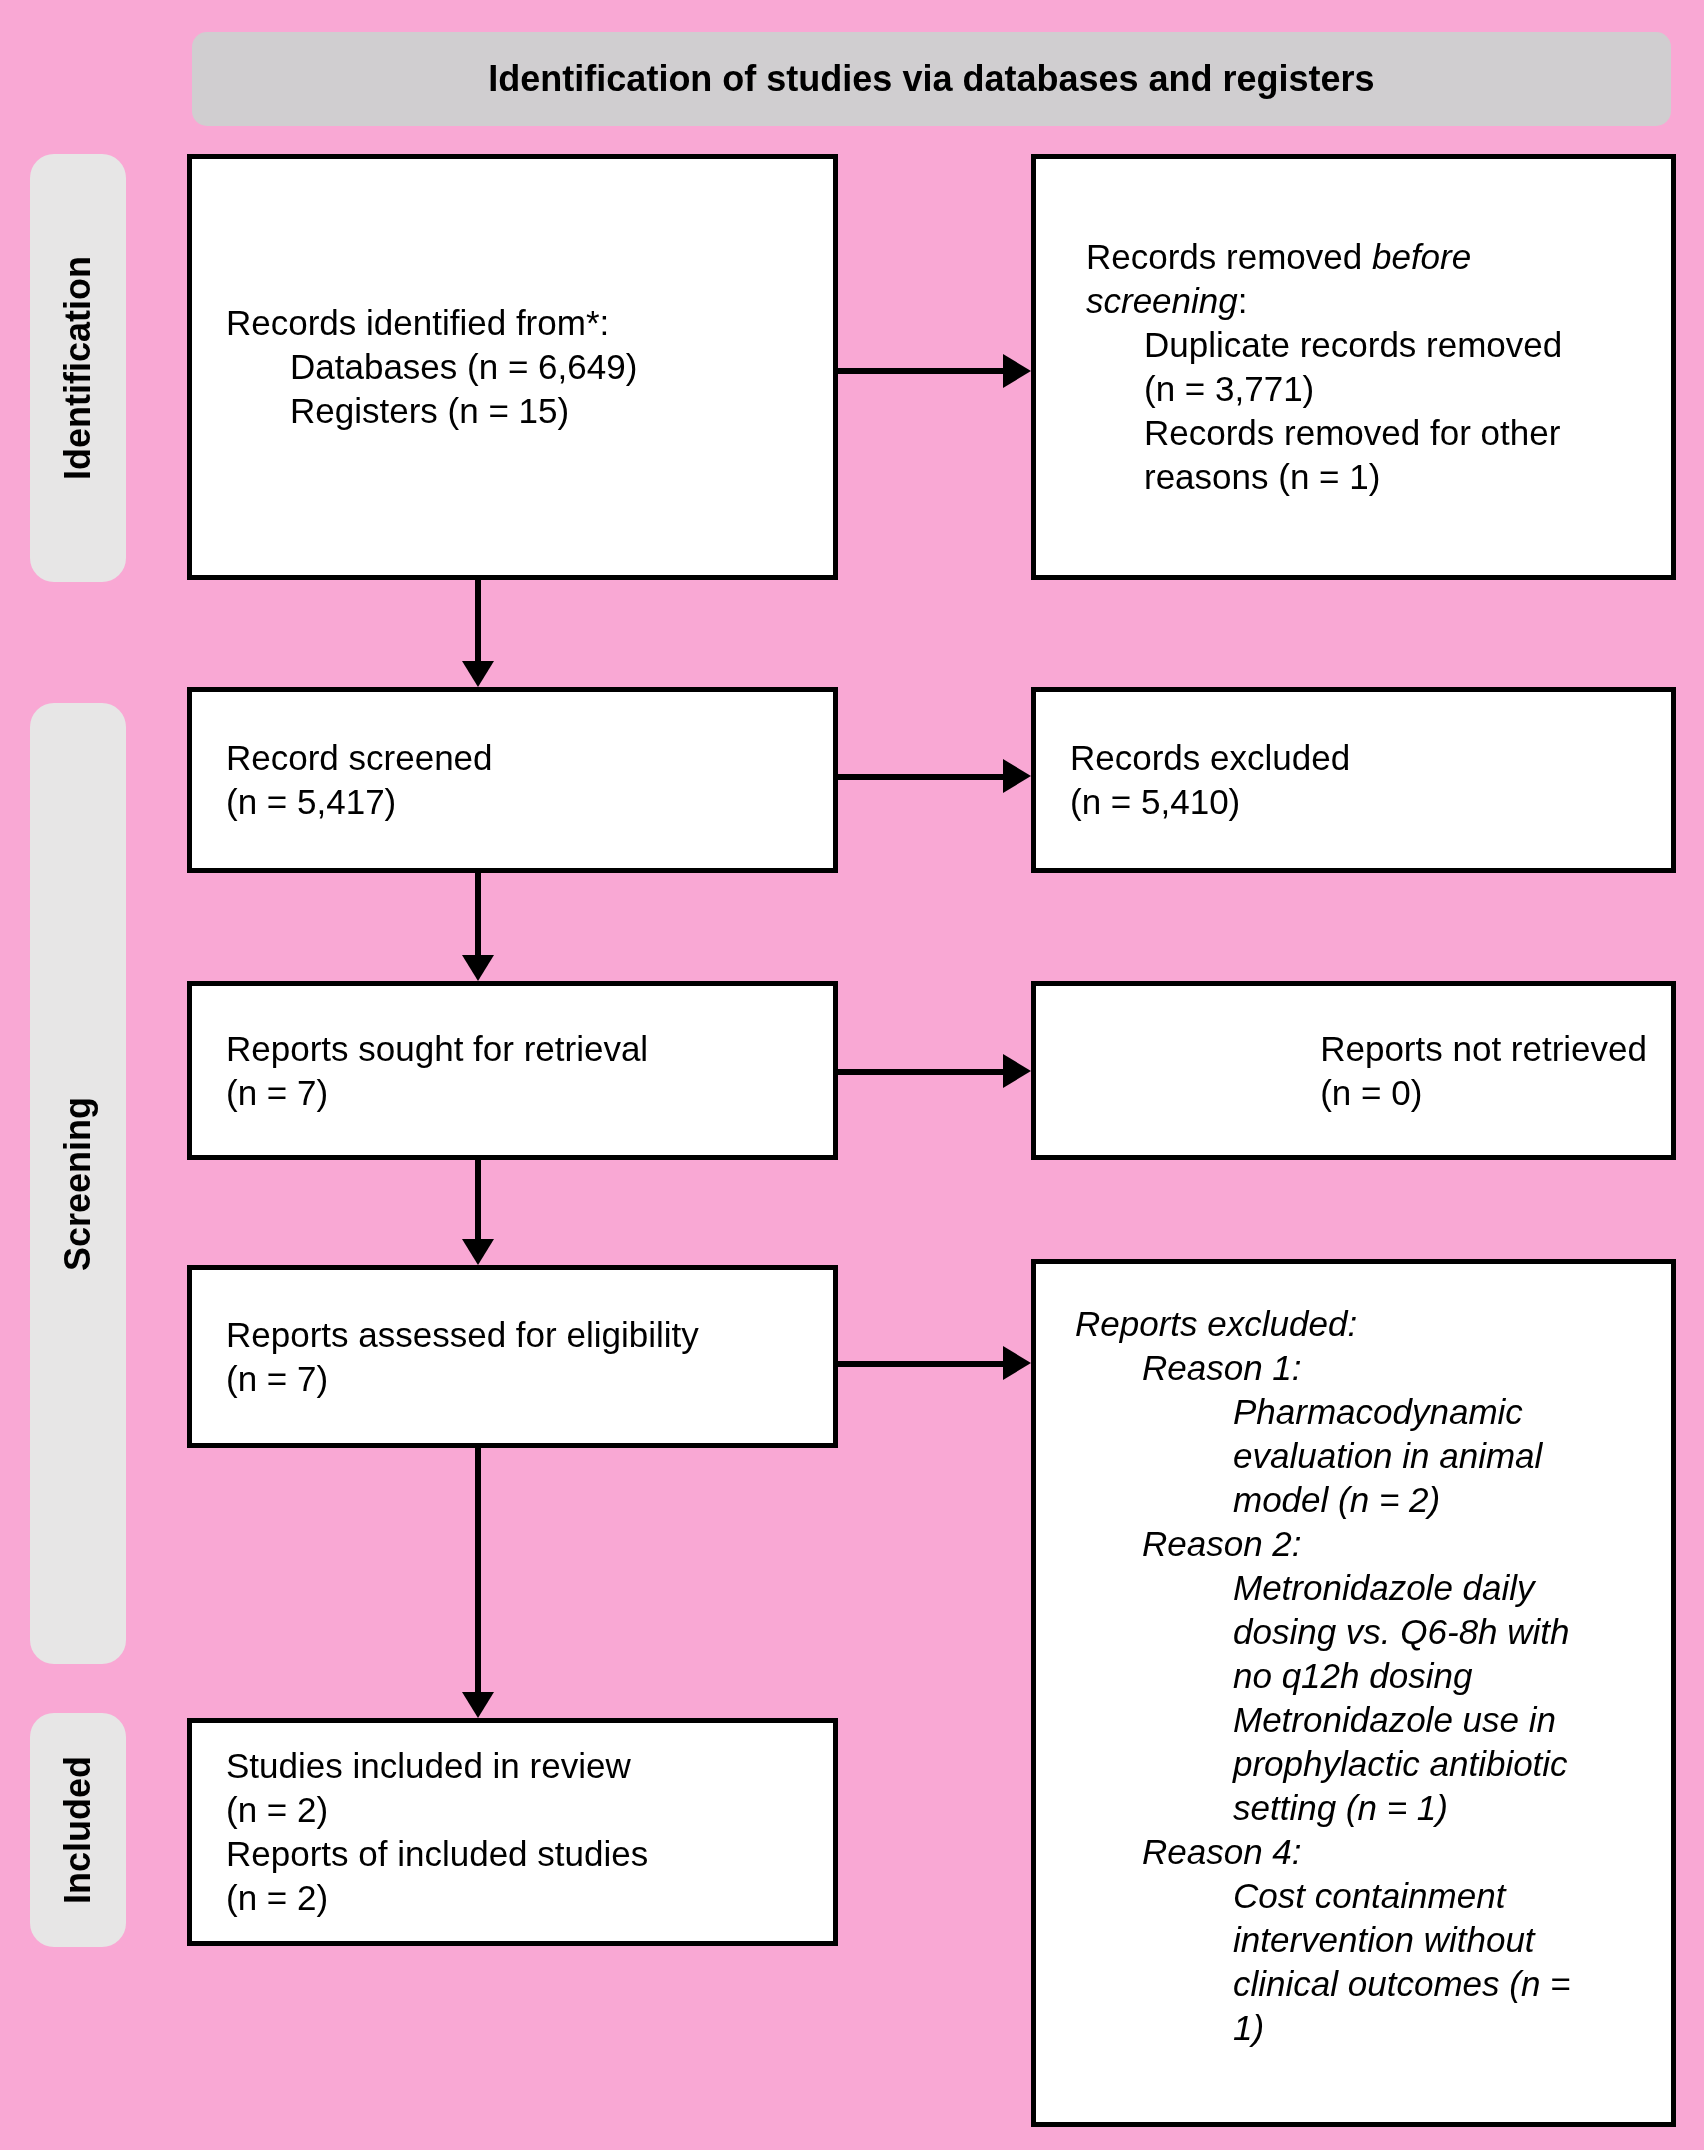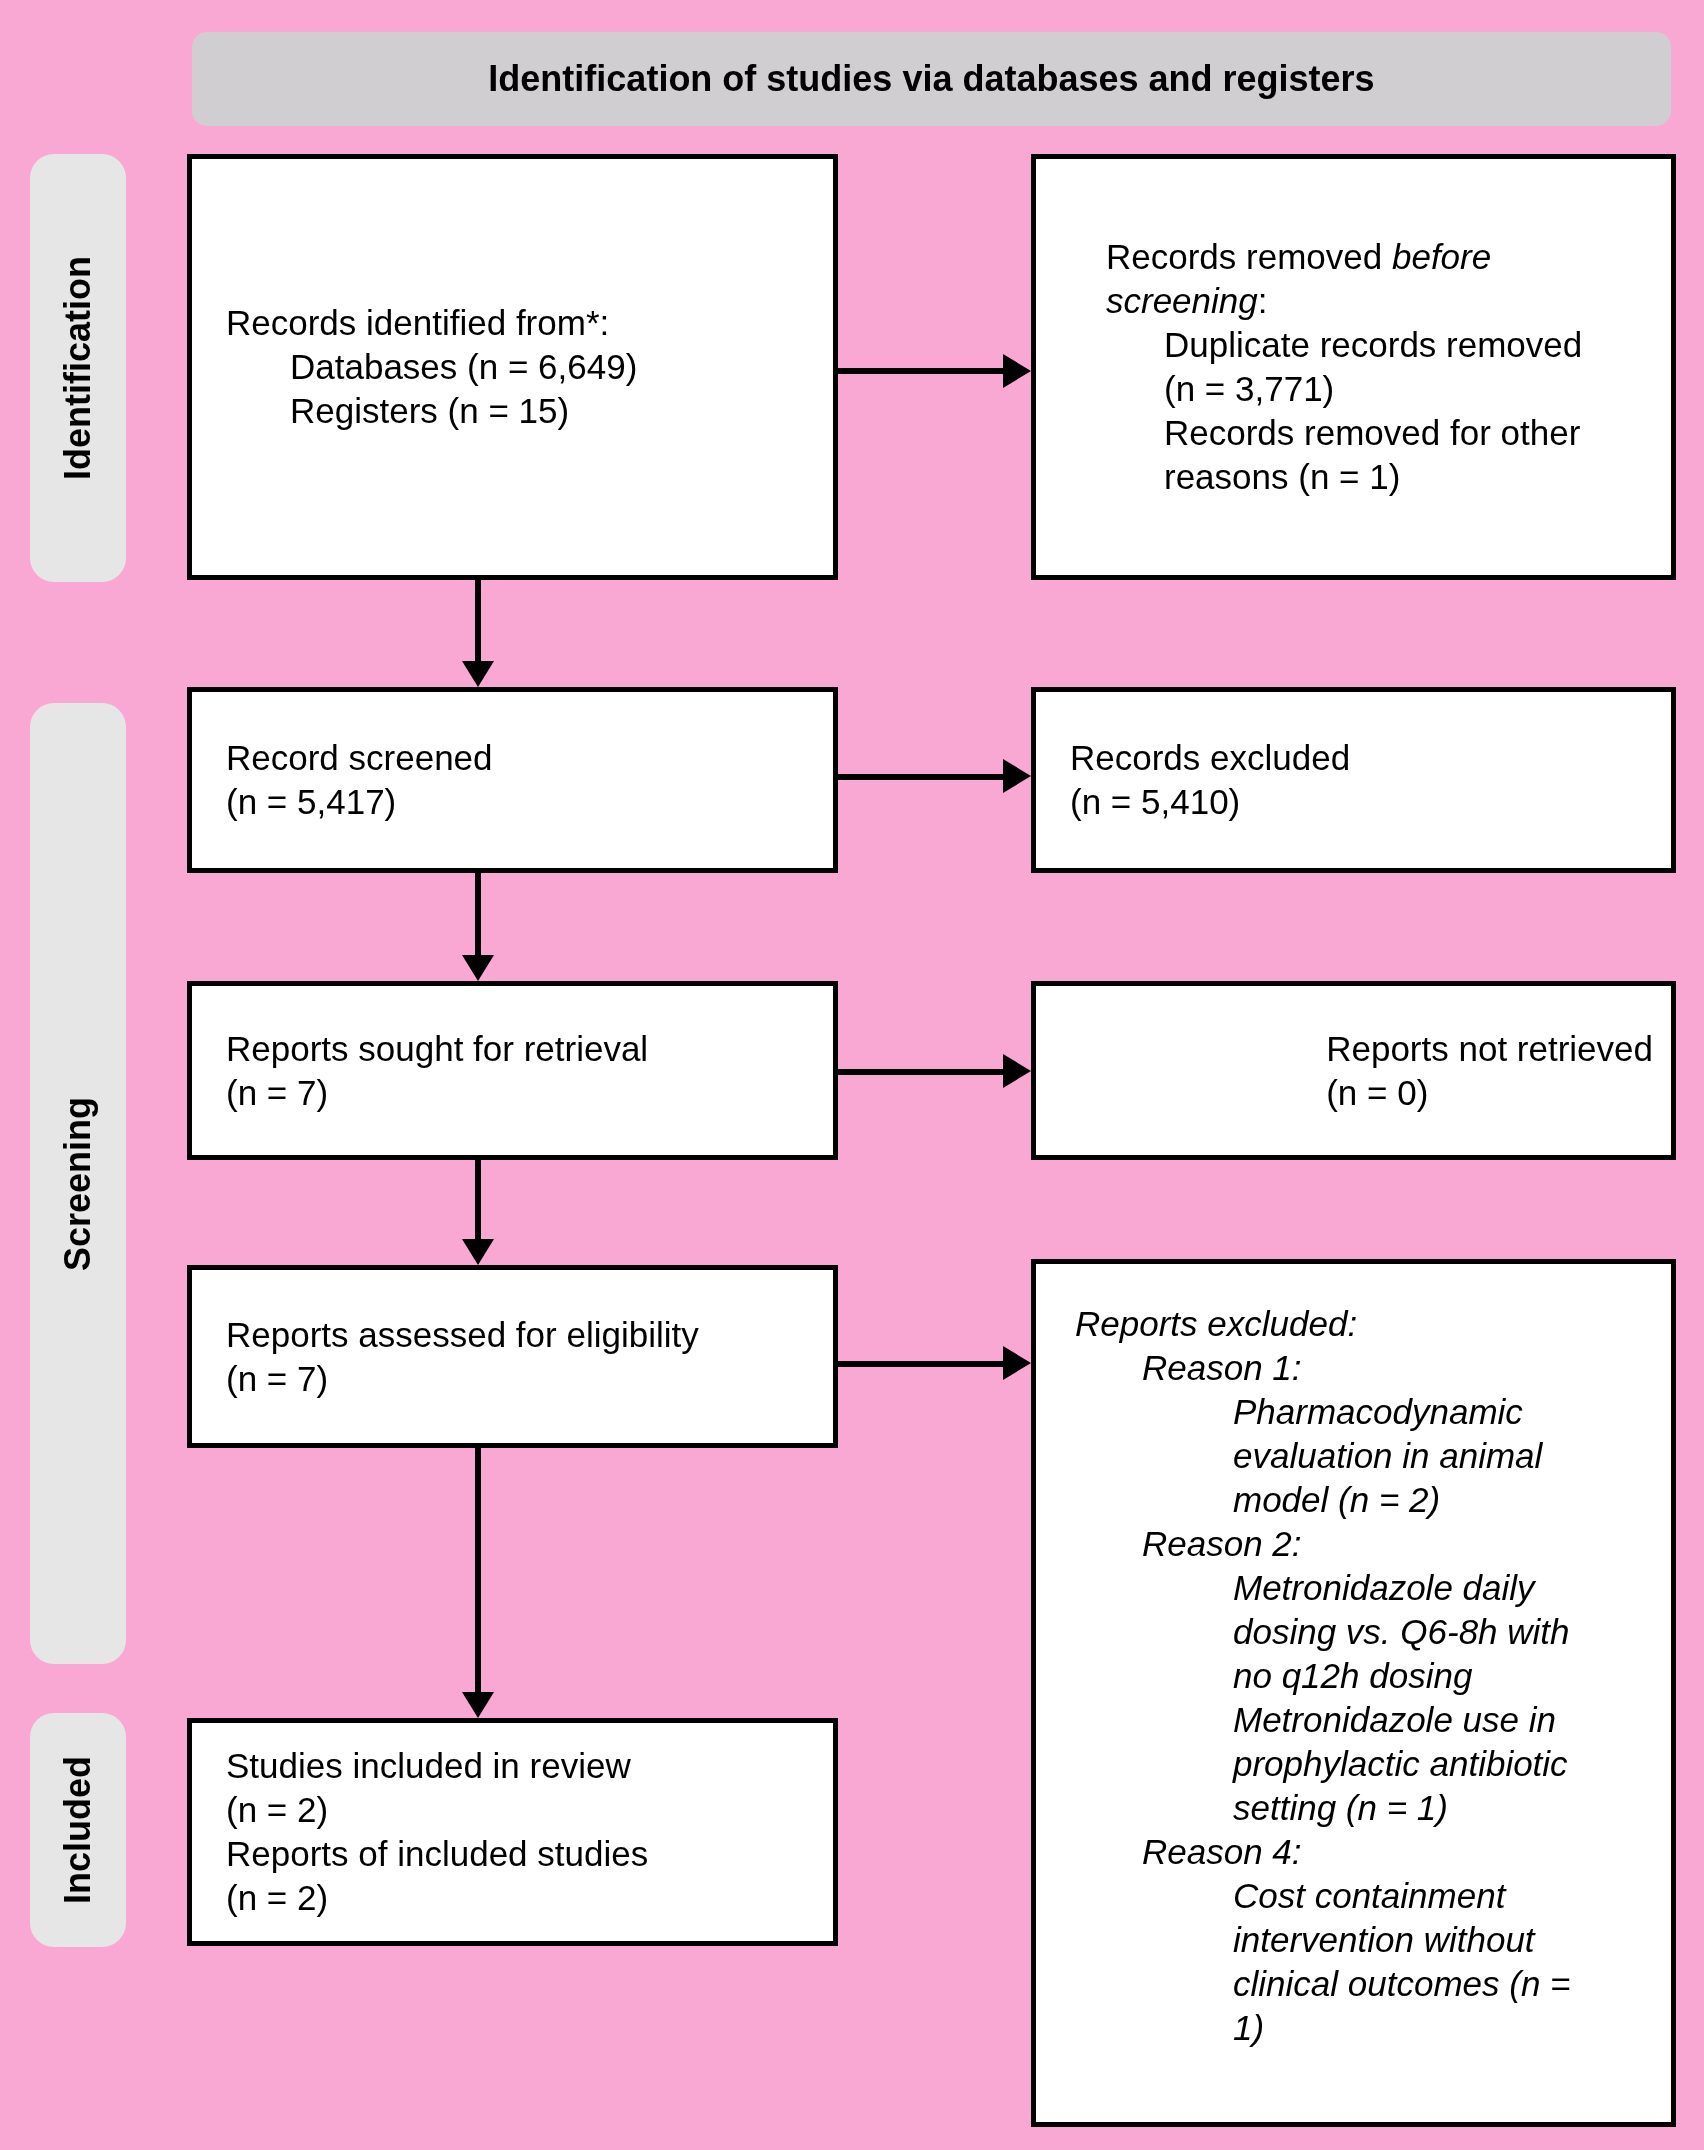--- a/index.html
+++ b/index.html
@@ -23,35 +23,35 @@
   }
   .stage.identification{top:154px;height:428px;}
   .stage.screening{top:703px;height:961px;}
   .stage.included{top:1713px;height:234px;}
 
   .box{
     position:absolute;box-sizing:border-box;border:5.2px solid #000;background:#fff;
     display:flex;flex-direction:column;justify-content:center;
     font-size:35px;line-height:44px;
   }
-  .box .pad{padding-left:34px;padding-right:18px;}
+  .box .pad{padding-left:34px;padding-right:24px;}
   .indent1{margin-left:64px;}
 
   .b-left1{left:187px;top:154px;width:651px;height:426px;}
   .b-left2{left:187px;top:687px;width:651px;height:186px;}
   .b-left3{left:187px;top:981px;width:651px;height:179px;}
   .b-left4{left:187px;top:1265px;width:651px;height:183px;}
   .b-left5{left:187px;top:1718px;width:651px;height:228px;}
 
   .b-right1{left:1031px;top:154px;width:645px;height:426px;}
   .b-right2{left:1031px;top:687px;width:645px;height:186px;}
   .b-right3{left:1031px;top:981px;width:645px;height:179px;align-items:flex-end;}
   .b-right4{left:1031px;top:1259px;width:645px;height:868px;justify-content:flex-start;padding-top:38px;font-style:italic;}
 
-  .b-right1 .pad{padding-left:70px;padding-right:0;width:499px;}
+  .b-right1 .pad{padding-left:50px;padding-right:0;width:499px;}
   .b-right1 .indentA{margin-left:58px;}
   .italic{font-style:italic;}
 
   .b-right4 .pad{padding-left:39px;padding-right:11.6px;}
   .reason-label{margin-left:67px;}
   .reason-detail{margin-left:158px;width:371px;}
 
   .hline{position:absolute;height:5.8px;background:#000;}
   .vline{position:absolute;width:5.8px;background:#000;}
   .head-right{

